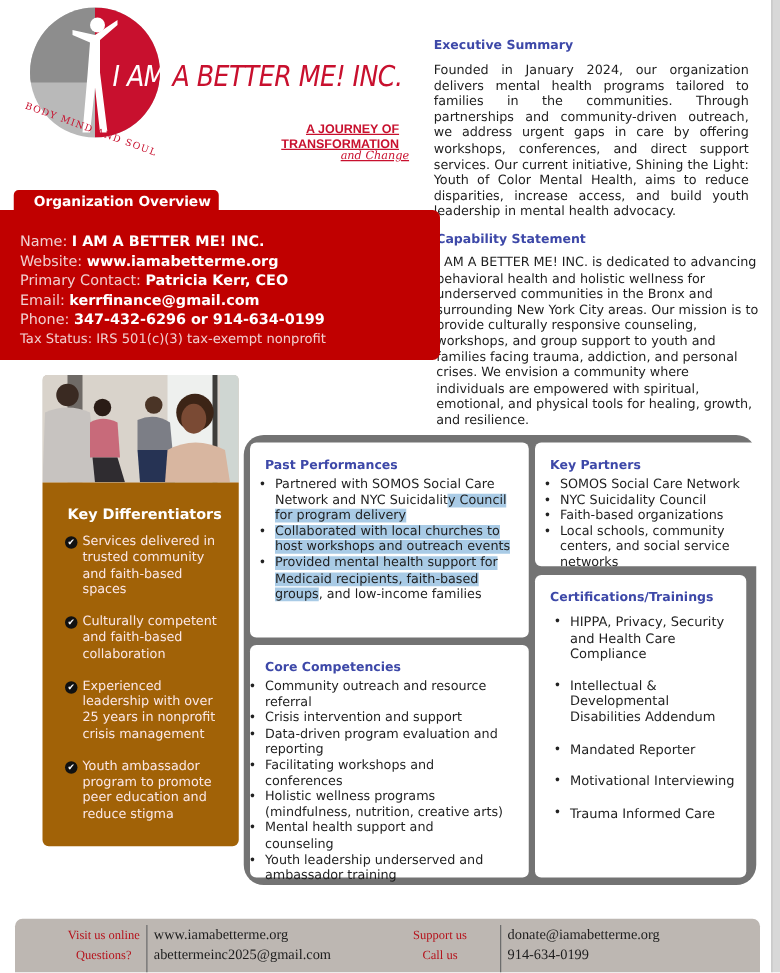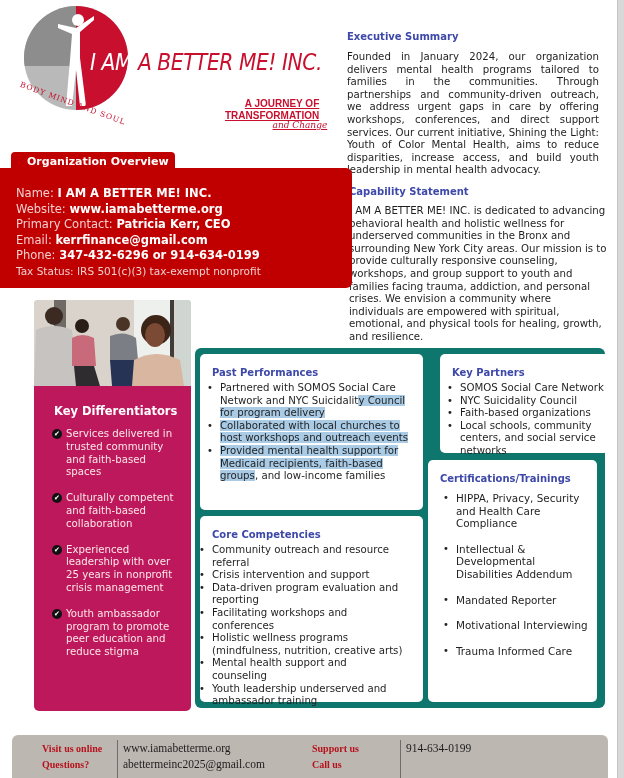--- a/index.html
+++ b/index.html
@@ -31,54 +31,54 @@
 
   
   .ov-tab { position: absolute; left: 11px; top: 152px; width: 164px; height: 20px; background: #c00000; border-radius: 4px 4px 0 0; color: #fff; font-weight: bold; font-size: 11px; padding: 3px 0 0 16px; }
   .ov-box { position: absolute; left: 0; top: 168px; width: 352px; height: 120px; background: #c00000; border-radius: 0 6px 6px 0; padding: 18px 0 16px 16px; color: #f3dada; font-size: 11.5px; line-height: 15.5px; }
   .ov-box .lbl { color: #f1cfcf; }
   .ov-box .val { color: #ffffff; font-weight: bold; }
   .ov-box .row.small { font-size: 10.5px; }
 
   
   .photo { position: absolute; left: 34px; top: 300px; width: 157px; height: 86px; border-radius: 4px 4px 0 0; overflow: hidden; background: #cfc8be; }
-  .diff { position: absolute; left: 34px; top: 386px; width: 157px; height: 325px; background: #be185d; border-radius: 0 0 5px 5px; color: #fff; }
+  .diff { position: absolute; left: 34px; top: 386px; width: 157px; height: 291px; background: #a16207; border-radius: 0 0 5px 5px; color: #fff; }
   .diff-title { font-weight: bold; font-size: 11.5px; margin: 18px 0 0 20px; }
   .diff ul { list-style: none; margin-top: 10px; padding-left: 18px; }
   .diff li { position: relative; padding-left: 14px; font-size: 10.2px; line-height: 12.8px; color: #fbe7e7; margin-bottom: 13px; width: 130px; }
   .diff li .chk { position: absolute; left: 0; top: 1px; width: 10px; height: 10px; border-radius: 50%; background: #111; color: #fff; font-size: 7px; line-height: 10px; text-align: center; }
 
   
-  .grid { position: absolute; left: 195px; top: 348px; width: 410px; height: 360px; background: #0f766e; border-radius: 6px; }
+  .grid { position: absolute; left: 195px; top: 348px; width: 410px; height: 360px; background: #737373; border-radius: 16px; }
   .card { position: absolute; background: #ffffff; border-radius: 5px; }
   .card .sec-head { margin: 13px 0 0 12px; }
   .card ul { list-style: none; margin-top: 4px; }
   .card li { position: relative; font-size: 10.2px; line-height: 12.6px; color: #1f1f1f; }
   .card li::before { content: "\2022"; position: absolute; left: -13px; top: 0; color: #222; font-size: 10px; }
 
   .past { left: 5px; top: 6px; width: 223px; height: 156px; }
   .past ul { padding-left: 20px; }
   .past li { width: 196px; }
   .hl { background: #a9cbe6; }
 
-  .partners { left: 233px; top: 6px; width: 169px; height: 99px; margin-left: 12px; }
+  .partners { left: 233px; top: 6px; width: 188px; height: 99px; }
   .partners ul { padding-left: 20px; }
   .partners li { width: 145px; }
 
   .core { left: 5px; top: 168px; width: 223px; height: 186px; }
   .core ul { padding-left: 12px; }
   .core li { width: 192px; }
 
   .certs { left: 233px; top: 112px; width: 169px; height: 242px; }
   .certs ul { padding-left: 28px; margin-top: 8px; }
   .certs li { width: 136px; margin-bottom: 13px; font-size: 10.4px; }
 
   
   .footer { position: absolute; left: 12px; top: 735px; width: 596px; height: 43px; background: #bdb7b2; border-radius: 6px 6px 0 0; font-family: "Liberation Serif", "DejaVu Serif", serif; }
-  .footer .col-l { position: absolute; top: 6px; text-align: left; font-weight: bold; color: #b5121b; font-size: 10px; line-height: 16px; }
+  .footer .col-l { position: absolute; top: 6px; text-align: center; font-weight: normal; color: #b5121b; font-size: 10px; line-height: 16px; }
   .footer .col-r { position: absolute; top: 5px; color: #1d1d1d; font-size: 11.5px; line-height: 16px; border-left: 1px solid #6d6d6d; padding-left: 5px; height: 38px; }
   .footer .a { left: 30px; width: 82px; }
   .footer .b { left: 105px; }
   .footer .c { left: 300px; width: 80px; }
   .footer .d { left: 388px; }
 </style>
 </head>
 <body>
 
 <div class="right-edge"></div>
@@ -204,15 +204,16 @@
   </div>
   <div class="col-r b">
     <div>www.iamabetterme.org</div>
     <div>abettermeinc2025@gmail.com</div>
   </div>
   <div class="col-l c">
     <div>Support us</div>
     <div>Call us</div>
   </div>
   <div class="col-r d">
+    <div>donate@iamabetterme.org</div>
     <div>914-634-0199</div>
   </div>
 </div>
 
 </body></html>

